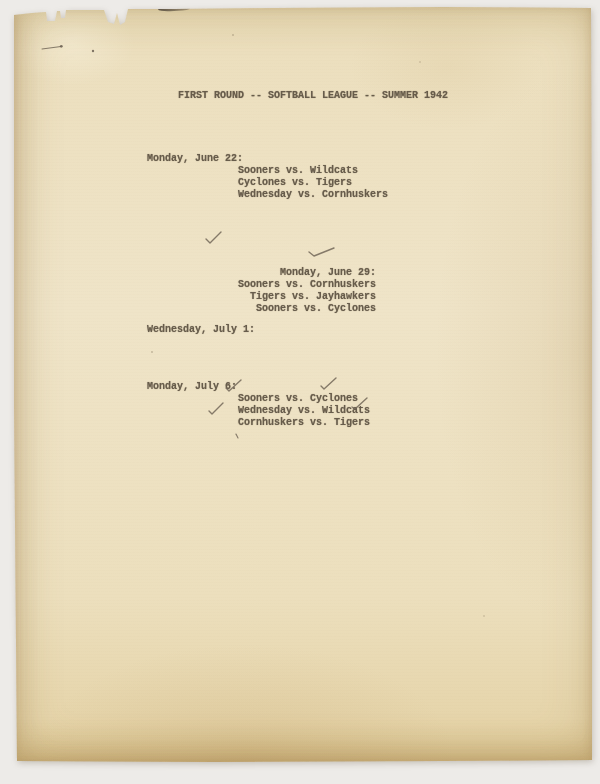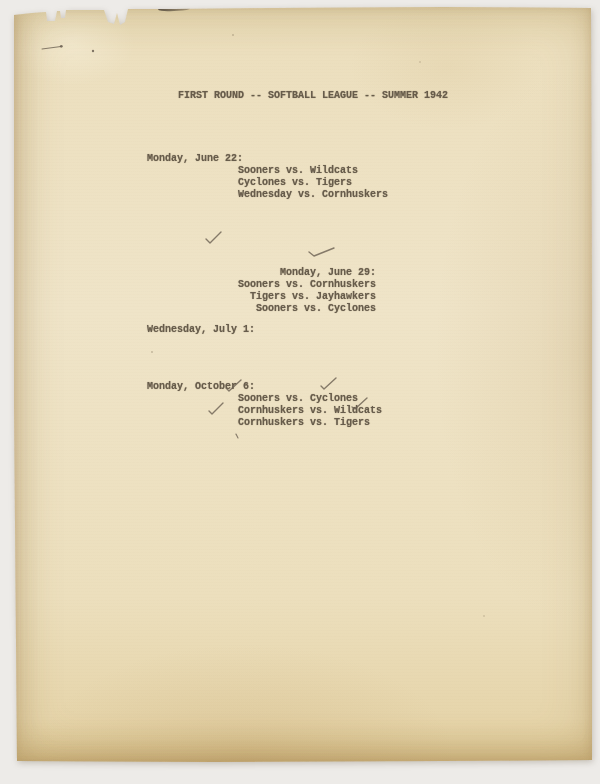--- a/index.html
+++ b/index.html
@@ -81,24 +81,24 @@
         <span class="ink game">Tigers vs. Jayhawkers</span>
         <span class="ink game">Sooners vs. Cyclones</span>
       </div>
     </div>
 
     <div class="section sec-3">
       <span class="ink date">Wednesday, July 1:</span>
     </div>
 
     <div class="section sec-4">
-      <span class="ink date">Monday, October 6:</span>
+      <span class="ink date">Monday, July 6:</span>
       <div class="games">
         <span class="ink game">Sooners vs. Cyclones</span>
-        <span class="ink game">Cornhuskers vs. Wildcats</span>
+        <span class="ink game">Wednesday vs. Wildcats</span>
         <span class="ink game">Cornhuskers vs. Tigers</span>
       </div>
     </div>
 
     <svg class="pencil-layer" viewBox="0 0 578 757">
       <g fill="none" stroke="#6b6052" stroke-width="1.4" opacity="0.8" stroke-linecap="round" stroke-linejoin="round">
         <polyline points="192,233 196,237 207,226"></polyline>
         <polyline points="295,246 300,250 320,242"></polyline>
         <polyline points="212,382 215,385 227,374"></polyline>
         <polyline points="307,380 310,383 322,372"></polyline>

